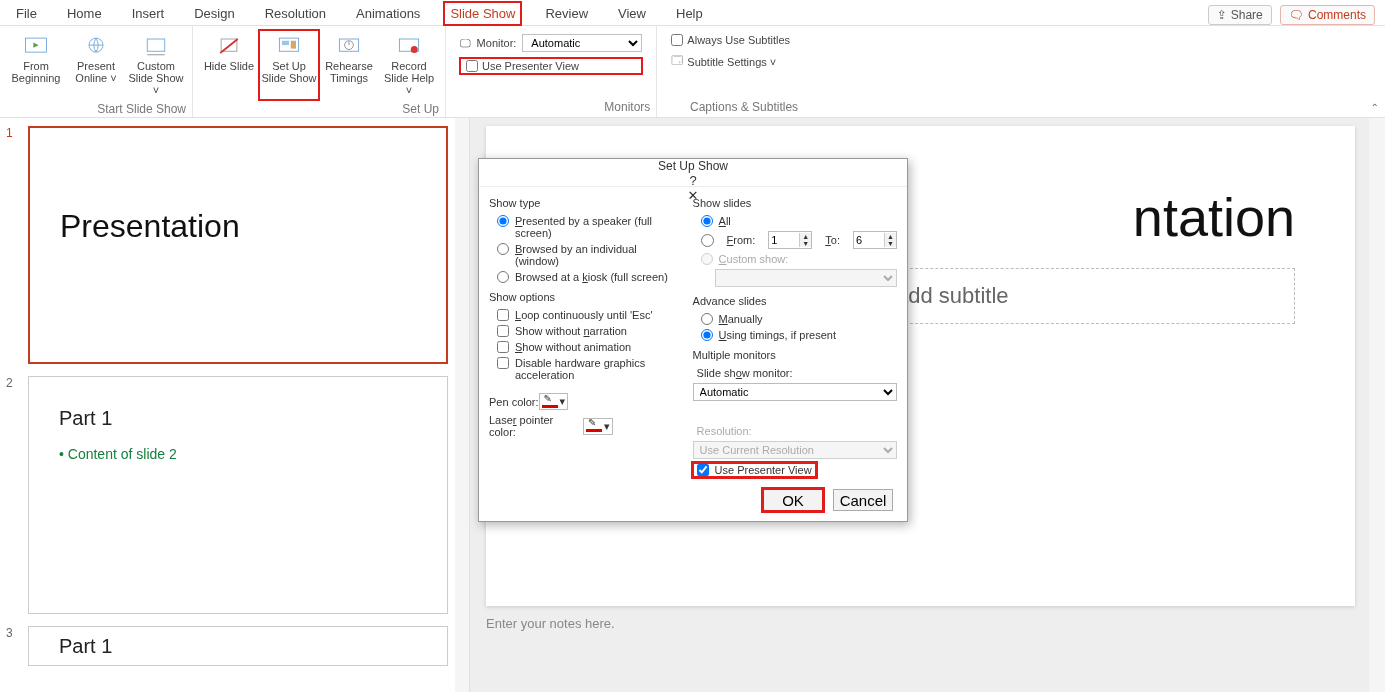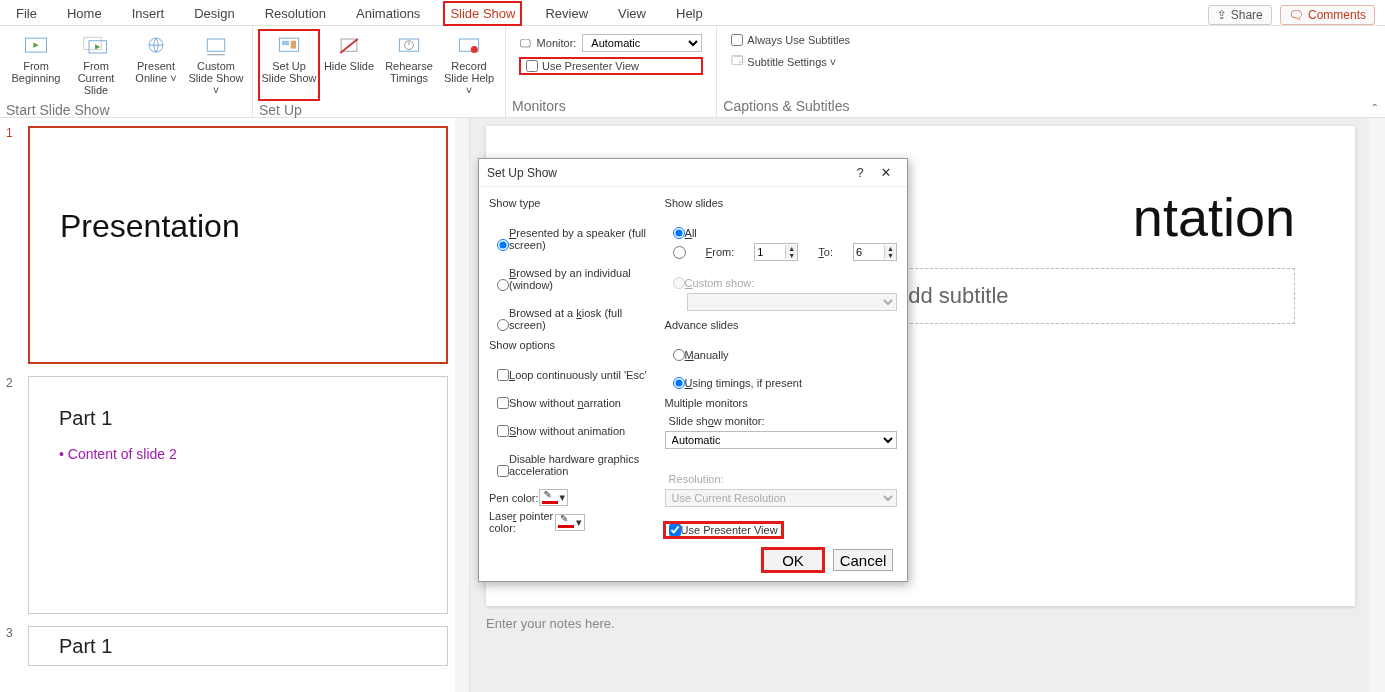--- a/index.html
+++ b/index.html
@@ -10,21 +10,21 @@
 .menubar .menu-item { font-size: 13px; color: #444; cursor: pointer; padding: 4px 6px; }
 .menubar .menu-item.active { color: #c43b1d; }
 .menubar .right { position: absolute; right: 10px; display: flex; gap: 8px; }
 .share-btn, .comments-btn { border: 1px solid #ccc; border-radius: 3px; padding: 2px 8px; font-size: 12px; color: #555; background: #fafafa; cursor: pointer; display: flex; align-items: center; gap: 4px; }
 .comments-btn { color: #c43b1d; border-color: #e6b6ac; }
 
 
 .ribbon { display: flex; height: 92px; background: #fff; border-bottom: 1px solid #e1e1e1; position: relative; }
 .ribbon-group { display: flex; flex-direction: column; border-right: 1px solid #e6e6e6; padding: 4px 6px 0 6px; }
 .ribbon-group .buttons { display: flex; flex: 1; }
-.ribbon-group .group-label { text-align: left; font-size: 14px; color: #777; padding: 2px 0 3px 0; }
+.ribbon-group .group-label { text-align: right; font-size: 12px; color: #777; padding: 2px 0 3px 0; }
 .big-btn { display: flex; flex-direction: column; align-items: center; justify-content: flex-start; width: 60px; padding: 4px 2px; cursor: pointer; font-size: 11px; text-align: center; color: #444; gap: 2px; }
 .big-btn svg { width: 28px; height: 24px; }
 .small-check-col { display: flex; flex-direction: column; gap: 4px; padding: 4px; }
 .chk-row { display: flex; align-items: center; gap: 4px; font-size: 11px; color: #444; }
 .chk-row input { width: 12px; height: 12px; }
 .monitor-block { padding: 4px 8px; display: flex; flex-direction: column; gap: 6px; }
 .monitor-row { display: flex; align-items: center; gap: 6px; font-size: 11px; }
 .monitor-row select { font-size: 11px; border: 1px solid #c0c0c0; background: #fff; padding: 1px 4px; width: 120px; }
 .subtitle-col { padding: 4px 8px; display: flex; flex-direction: column; gap: 6px; font-size: 11px; }
 .collapse-caret { position: absolute; right: 6px; bottom: 4px; font-size: 10px; color: #666; cursor: pointer; }
@@ -38,41 +38,41 @@
 .thumb-col { width: 470px; background: #fff; border-right: 1px solid #e1e1e1; overflow: hidden; position: relative; }
 .thumb-scroll { width: 14px; position: absolute; right: 0; top: 0; bottom: 0; background: #f5f5f5; }
 .thumb-wrap { padding: 8px 20px 8px 6px; }
 .thumb-entry { display: flex; gap: 8px; margin-bottom: 12px; }
 .thumb-num { width: 14px; font-size: 12px; color: #c43b1d; }
 .thumb-num.gray { color: #666; }
 .thumb { width: 420px; height: 238px; border: 1px solid #ccc; background: #fff; padding: 30px; }
 .thumb.selected { border: 2px solid #c43b1d; }
 .thumb .t-title { font-size: 32px; color: #111; margin-top: 50px; text-align: left; }
 .thumb .t-h { font-size: 20px; color: #222; margin-bottom: 16px; }
-.thumb .t-body { font-size: 14px; color: #a21caf; }
+.thumb .t-body { font-size: 14px; color: #15803d; }
 
 .editor { flex: 1; background: #eee; position: relative; display: flex; flex-direction: column; }
 .slide-canvas { margin: 8px 30px 0 16px; background: #fff; height: 480px; position: relative; box-shadow: 0 1px 4px rgba(0,0,0,0.15); padding: 40px 60px; }
 .slide-canvas .big-title { font-size: 54px; color: #111; margin-top: 100px; }
 .slide-canvas .subtitle-box { margin-top: 20px; font-size: 22px; color: #666; border: 1px dashed #bbb; padding: 14px 20px; width: 420px; }
 .notes { margin: 10px 30px 0 16px; font-size: 13px; color: #888; }
 .editor-vscroll { position: absolute; right: 0; top: 0; bottom: 0; width: 16px; background: #f5f5f5; }
 
 
 .dialog { position: absolute; left: 478px; top: 158px; width: 430px; background: #fff; border: 1px solid #999; box-shadow: 2px 3px 10px rgba(0,0,0,0.3); font-size: 11px; color: #333; }
-.dialog .titlebar { display: flex; align-items: center; height: 28px; padding: 0 8px; border-bottom: 1px solid #eee; }
+.dialog .titlebar { display: flex; align-items: center; height: 28px; padding: 0 8px; border-bottom: 1px solid #eee; flex-direction: column; }
 .dialog .titlebar .title { flex: 1; font-size: 12px; }
 .dialog .titlebar .win-btn { width: 26px; text-align: center; cursor: pointer; font-size: 13px; color: #333; }
 .dialog-body { display: flex; padding: 6px 10px 10px 10px; gap: 10px; }
 .col { flex: 1; display: flex; flex-direction: column; gap: 4px; }
 .section-label { font-size: 11px; color: #333; margin-top: 4px; margin-bottom: 2px; }
-.radio-row, .check-row { display: flex; align-items: flex-end; padding-left: 8px; margin-top: 12px; }
+.radio-row, .check-row { display: flex; align-items: flex-start; gap: 6px; padding-left: 8px; }
 .radio-row input, .check-row input { width: 12px; height: 12px; }
 .radio-row label u, .check-row label u { text-decoration: underline; }
-.inline-field { display: flex; align-items: center; gap: 20px; padding-left: 8px; }
+.inline-field { display: flex; align-items: center; gap: 13px; padding-left: 8px; }
 .spin { display: inline-flex; align-items: center; border: 1px solid #bbb; height: 18px; }
 .spin input { width: 30px; border: none; font-size: 11px; padding: 0 2px; }
 .spin .arrows { display: flex; flex-direction: column; font-size: 7px; line-height: 7px; background: #f2f2f2; border-left: 1px solid #ccc; width: 12px; text-align: center; }
 .color-btn { display: inline-flex; align-items: center; border: 1px solid #bbb; padding: 1px 2px; gap: 2px; cursor: pointer; }
 .color-swatch { width: 16px; height: 12px; border-bottom: 3px solid #d00; position: relative; }
 .color-swatch::before { content: "✎"; position: absolute; top: -3px; left: 2px; font-size: 10px; color: #333; }
 .sel { width: 100%; border: 1px solid #bbb; background: #fff; font-size: 11px; padding: 1px 2px; }
 .sel[disabled] { background: #f2f2f2; color: #888; }
 .dlg-foot { display: flex; justify-content: flex-end; gap: 10px; padding-right: 4px; margin-top: 8px; }
 .dlg-btn { width: 60px; height: 22px; border: 1px solid #aaa; background: #f3f3f3; font-size: 15px; cursor: pointer; }
@@ -112,61 +112,53 @@
     <div class="buttons">
       <div class="big-btn">
         <svg viewBox="0 0 32 24">
             <rect x="4" y="3" width="24" height="16" fill="none" stroke="#6aa3d8"></rect>
             <polygon points="13,8 19,11 13,14" fill="#5b9b4a"></polygon>
           </svg>
         <span>From Beginning</span>
       </div>
       <div class="big-btn">
         <svg viewBox="0 0 32 24">
-            <rect x="2" y="2" width="20" height="14" fill="none" stroke="#c7c7c7"></rect>
-            <rect x="8" y="6" width="20" height="14" fill="none" stroke="#6aa3d8"></rect>
-            <polygon points="15,10 21,13 15,16" fill="#5b9b4a"></polygon>
-          </svg>
-        <span>From Current Slide</span>
-      </div>
-      <div class="big-btn">
-        <svg viewBox="0 0 32 24">
             <circle cx="16" cy="11" r="8" fill="none" stroke="#6aa3d8"></circle>
             <line x1="8" y1="11" x2="24" y2="11" stroke="#6aa3d8"></line>
             <path d="M16 3 Q11 11 16 19 Q21 11 16 3" fill="none" stroke="#6aa3d8"></path>
           </svg>
         <span>Present Online ˅</span>
       </div>
       <div class="big-btn">
         <svg viewBox="0 0 32 24">
             <rect x="6" y="4" width="20" height="14" fill="none" stroke="#6aa3d8"></rect>
             <line x1="6" y1="22" x2="26" y2="22" stroke="#888"></line>
           </svg>
         <span>Custom Slide Show ˅</span>
       </div>
     </div>
     <div class="group-label">Start Slide Show</div>
   </div>
 
   <div class="ribbon-group">
     <div class="buttons">
+      <div class="big-btn">
+        <svg viewBox="0 0 32 24">
+            <rect x="7" y="4" width="18" height="14" fill="none" stroke="#999"></rect>
+            <line x1="6" y1="20" x2="26" y2="4" stroke="#c33" stroke-width="2"></line>
+          </svg>
+        <span>Hide Slide</span>
+      </div>
       <div class="big-btn hl-red">
         <svg viewBox="0 0 32 24">
             <rect x="5" y="3" width="22" height="15" fill="none" stroke="#6aa3d8"></rect>
             <rect x="8" y="6" width="8" height="5" fill="#9cc6e8"></rect>
             <rect x="18" y="6" width="6" height="9" fill="#d8a76a"></rect>
           </svg>
         <span>Set Up Slide Show</span>
-      </div>
-      <div class="big-btn">
-        <svg viewBox="0 0 32 24">
-            <rect x="7" y="4" width="18" height="14" fill="none" stroke="#999"></rect>
-            <line x1="6" y1="20" x2="26" y2="4" stroke="#c33" stroke-width="2"></line>
-          </svg>
-        <span>Hide Slide</span>
       </div>
       <div class="big-btn">
         <svg viewBox="0 0 32 24">
             <rect x="5" y="4" width="22" height="14" fill="none" stroke="#6aa3d8"></rect>
             <circle cx="16" cy="11" r="5" fill="none" stroke="#888"></circle>
             <line x1="16" y1="11" x2="16" y2="7" stroke="#888"></line>
           </svg>
         <span>Rehearse Timings</span>
       </div>
       <div class="big-btn">

